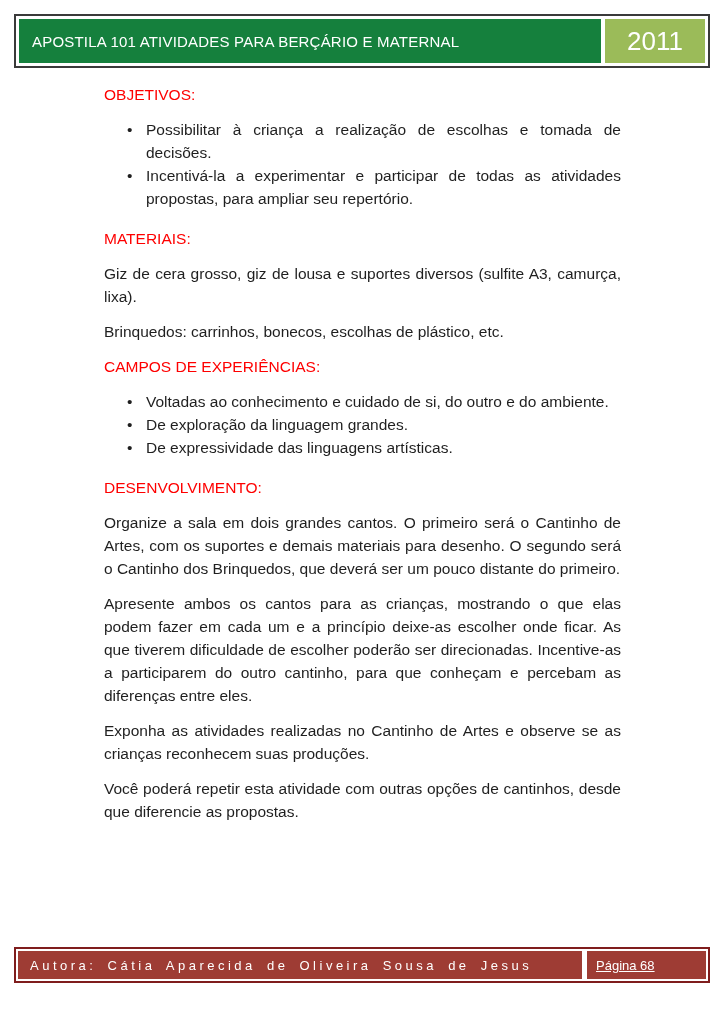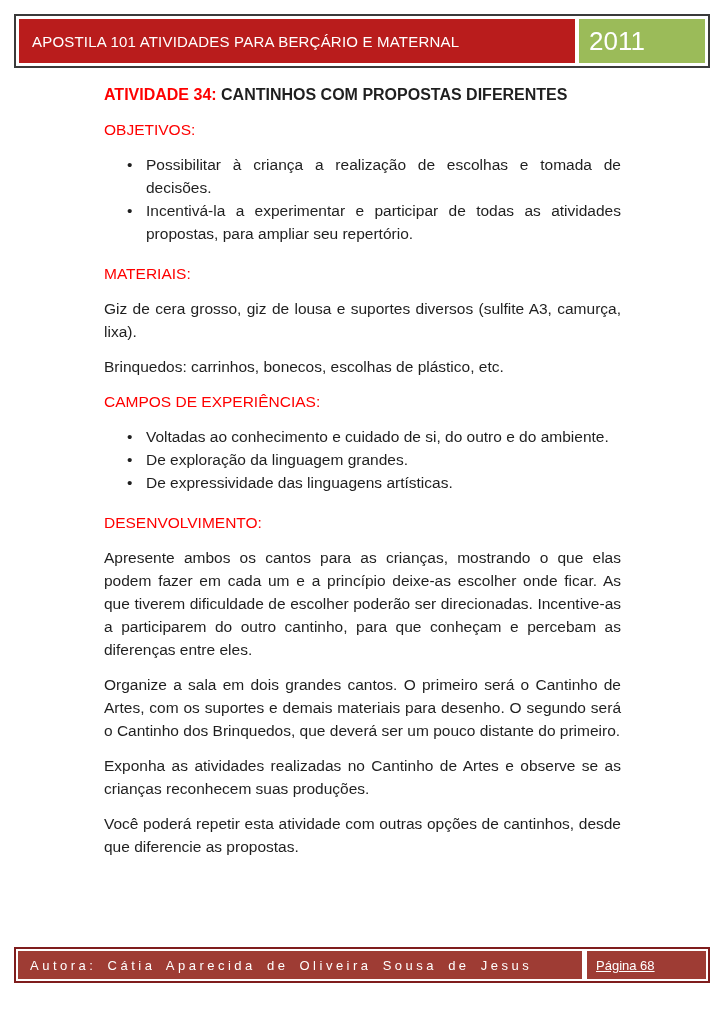--- a/index.html
+++ b/index.html
@@ -16,32 +16,32 @@
   .header-frame {
     position: absolute; left: 14px; right: 14px; top: 14px;
     height: 54px;
     border: 2px solid #3a3a3a;
     background: #ffffff;
     padding: 3px;
     display: flex; gap: 4px;
   }
   .header-orange {
     flex: 1;
-    background: #b91c1c;
+    background: #15803d;
     color: #ffffff;
     display: flex; align-items: center;
     padding: 0 13px;
     font-size: 15px;
     letter-spacing: 0.2px;
   }
   .header-green {
-    width: 126px;
+    width: 100px;
     background: #9bbb59;
     color: #ffffff;
-    display: flex; align-items: center; justify-content: flex-start;
+    display: flex; align-items: center; justify-content: center;
     padding: 0 10px;
     font-size: 26px;
   }
 
   
   .content {
     position: absolute;
     left: 104px; top: 83px;
     width: 517px;
   }
@@ -121,21 +121,20 @@
   <div class="header-orange">
     <span>APOSTILA 101 ATIVIDADES PARA BERÇÁRIO E MATERNAL</span>
   </div>
   <div class="header-green">
     <span>2011</span>
   </div>
 </div>
 
 <div class="content">
 
-  <p class="activity-title"><span class="red">ATIVIDADE 34:</span> <span>CANTINHOS COM PROPOSTAS DIFERENTES</span></p>
 
   <p class="section-heading">OBJETIVOS:</p>
 
   <div class="bullet-list">
     <div class="bullet">
       <span class="bullet-dot">•</span>
       <span class="bullet-text">Possibilitar à criança a realização de escolhas e tomada de decisões.</span>
     </div>
     <div class="bullet">
       <span class="bullet-dot">•</span>
@@ -160,22 +159,22 @@
       <span class="bullet-text">De exploração da linguagem grandes.</span>
     </div>
     <div class="bullet">
       <span class="bullet-dot">•</span>
       <span class="bullet-text">De expressividade das linguagens artísticas.</span>
     </div>
   </div>
 
   <p class="section-heading">DESENVOLVIMENTO:</p>
 
+  <p class="para">Organize a sala em dois grandes cantos. O primeiro será o Cantinho de Artes, com os suportes e demais materiais para desenho. O segundo será o Cantinho dos Brinquedos, que deverá ser um pouco distante do primeiro.</p>
   <p class="para">Apresente ambos os cantos para as crianças, mostrando o que elas podem fazer em cada um e a princípio deixe-as escolher onde ficar. As que tiverem dificuldade de escolher poderão ser direcionadas. Incentive-as a participarem do outro cantinho, para que conheçam e percebam as diferenças entre eles.</p>
-  <p class="para">Organize a sala em dois grandes cantos. O primeiro será o Cantinho de Artes, com os suportes e demais materiais para desenho. O segundo será o Cantinho dos Brinquedos, que deverá ser um pouco distante do primeiro.</p>
   <p class="para">Exponha as atividades realizadas no Cantinho de Artes e observe se as crianças reconhecem suas produções.</p>
   <p class="para">Você poderá repetir esta atividade com outras opções de cantinhos, desde que diferencie as propostas.</p>
 
 </div>
 
 <div class="footer-frame">
   <div class="footer-author-box">
     <span>Autora: Cátia Aparecida de Oliveira Sousa de Jesus</span>
   </div>
   <div class="footer-page-box">

